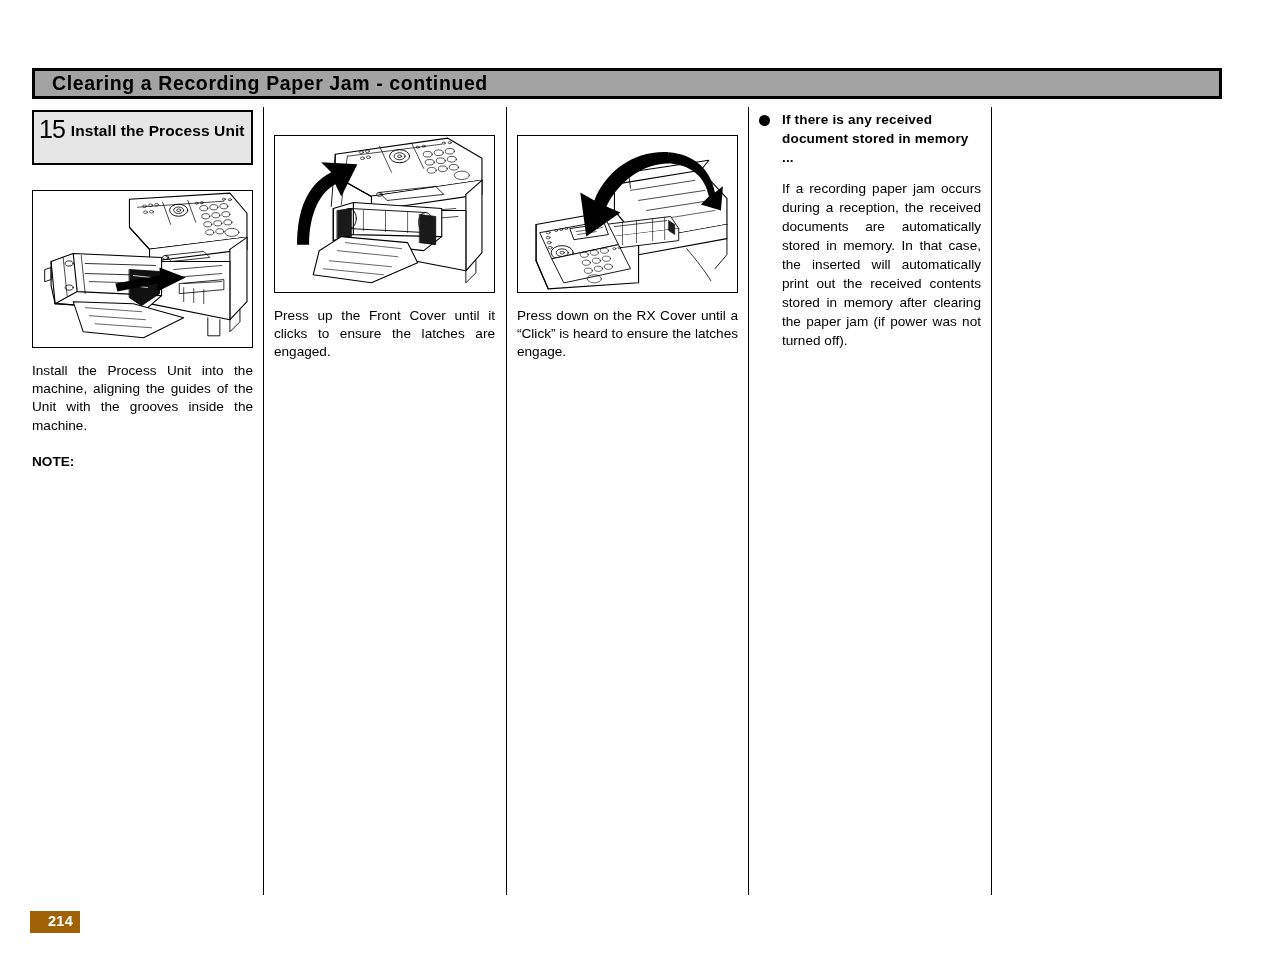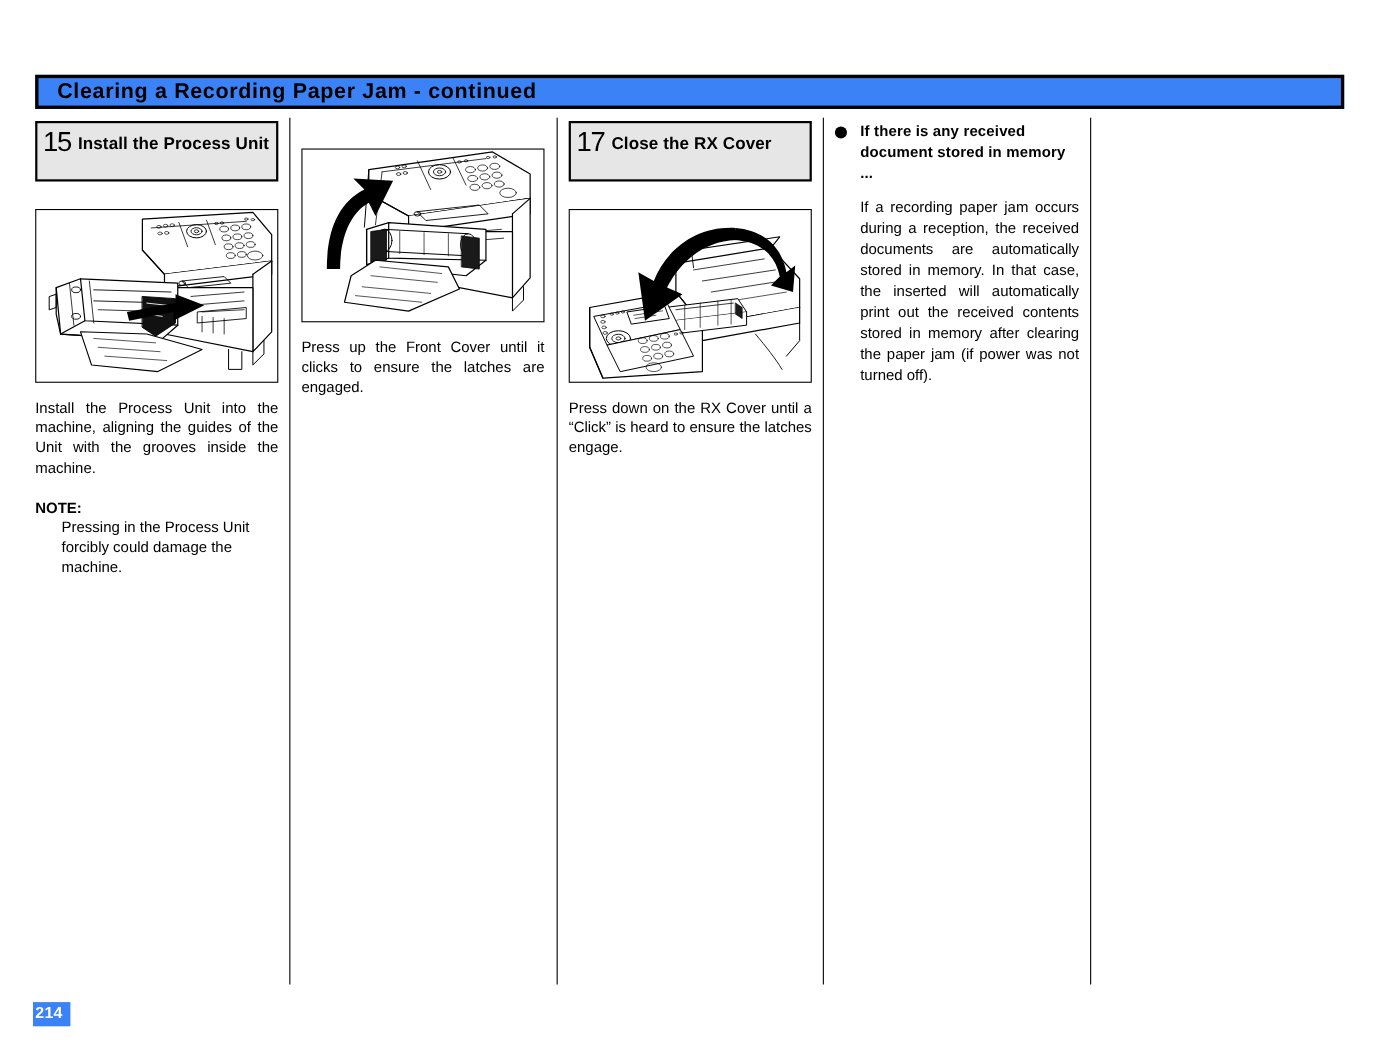--- a/index.html
+++ b/index.html
@@ -18,21 +18,21 @@
 
   
   .header-box {
     position: absolute;
     left: 32px;
     top: 68px;
     width: 1190px;
     height: 31px;
     border: 3px solid #000;
     box-sizing: border-box;
-    background: #3b82f6;
+    background: #a3a3a3;
   }
   .header-title {
     position: absolute;
     left: 17px;
     top: 50%;
     transform: translateY(-52%);
     font-size: 19.5px;
     font-weight: bold;
     letter-spacing: 0.6px;
     white-space: nowrap;
@@ -147,25 +147,25 @@
     line-height: 19px;
     text-align: justify;
     text-justify: inter-word;
   }
 
   
   .page-num {
     position: absolute;
     left: 30px;
     top: 911px;
-    background: #3b82f6;
+    background: #a16207;
     color: #fff;
     font-size: 14.5px;
     font-weight: bold;
-    padding: 3px 7px 4px 2px;
+    padding: 3px 7px 4px 18px;
     line-height: 15px;
     letter-spacing: 0.3px;
   }
 </style>
 </head>
 <body>
 
 <div class="header-box">
   <div class="header-title">Clearing a Recording Paper Jam - continued</div>
 </div>
@@ -267,21 +267,20 @@
       </g>
 
       <g fill="#000">
         <path d="M82 92 L126 84 L126 76 L152 86 L124 100 L124 92 L84 100 Z"></path>
       </g>
     </svg>
   </div>
 
   <div class="body-text">Install the Process Unit into the machine, aligning the guides of the Unit with the grooves inside the machine.</div>
   <div class="note-head">NOTE:</div>
-  <div class="note-body">Pressing in the Process Unit forcibly could damage the machine.</div>
 </div>
 
 <div class="col col-2">
 
 
   <div class="illus">
     <svg viewBox="0 0 218 155" xmlns="http://www.w3.org/2000/svg">
       <g fill="none" stroke="#000" stroke-width="1.1" stroke-linejoin="round" stroke-linecap="round">
 
         <path d="M60 18 L172 2 L206 22 L206 44 L96 60 L60 40 Z" fill="#fff"></path>
@@ -355,24 +354,20 @@
         <path d="M22 108 C22 74 32 48 56 36 L46 26 L82 28 L66 60 L60 48 C42 58 34 82 34 108 Z"></path>
       </g>
     </svg>
   </div>
 
   <div class="body-text">Press up the Front Cover until it clicks to ensure the latches are engaged.</div>
 </div>
 
 <div class="col col-3">
 
-  <div class="step-box">
-    <span class="step-num">17</span>
-    <span class="step-label">Close the RX Cover</span>
-  </div>
 
   <div class="illus">
     <svg viewBox="0 0 218 155" xmlns="http://www.w3.org/2000/svg">
       <g fill="none" stroke="#000" stroke-width="1.1" stroke-linejoin="round" stroke-linecap="round">
 
         <path d="M96 48 L182 34 L208 62 L208 88 L120 104 L96 74 Z" fill="#fff"></path>
         <path d="M96 74 L120 104 L208 88"></path>
         <path d="M120 104 L120 118 L208 102 L208 88" fill="#fff"></path>
         <path d="M112 54 L176 44" stroke-width="0.7"></path>
         <path d="M120 64 L186 54" stroke-width="0.7"></path>

